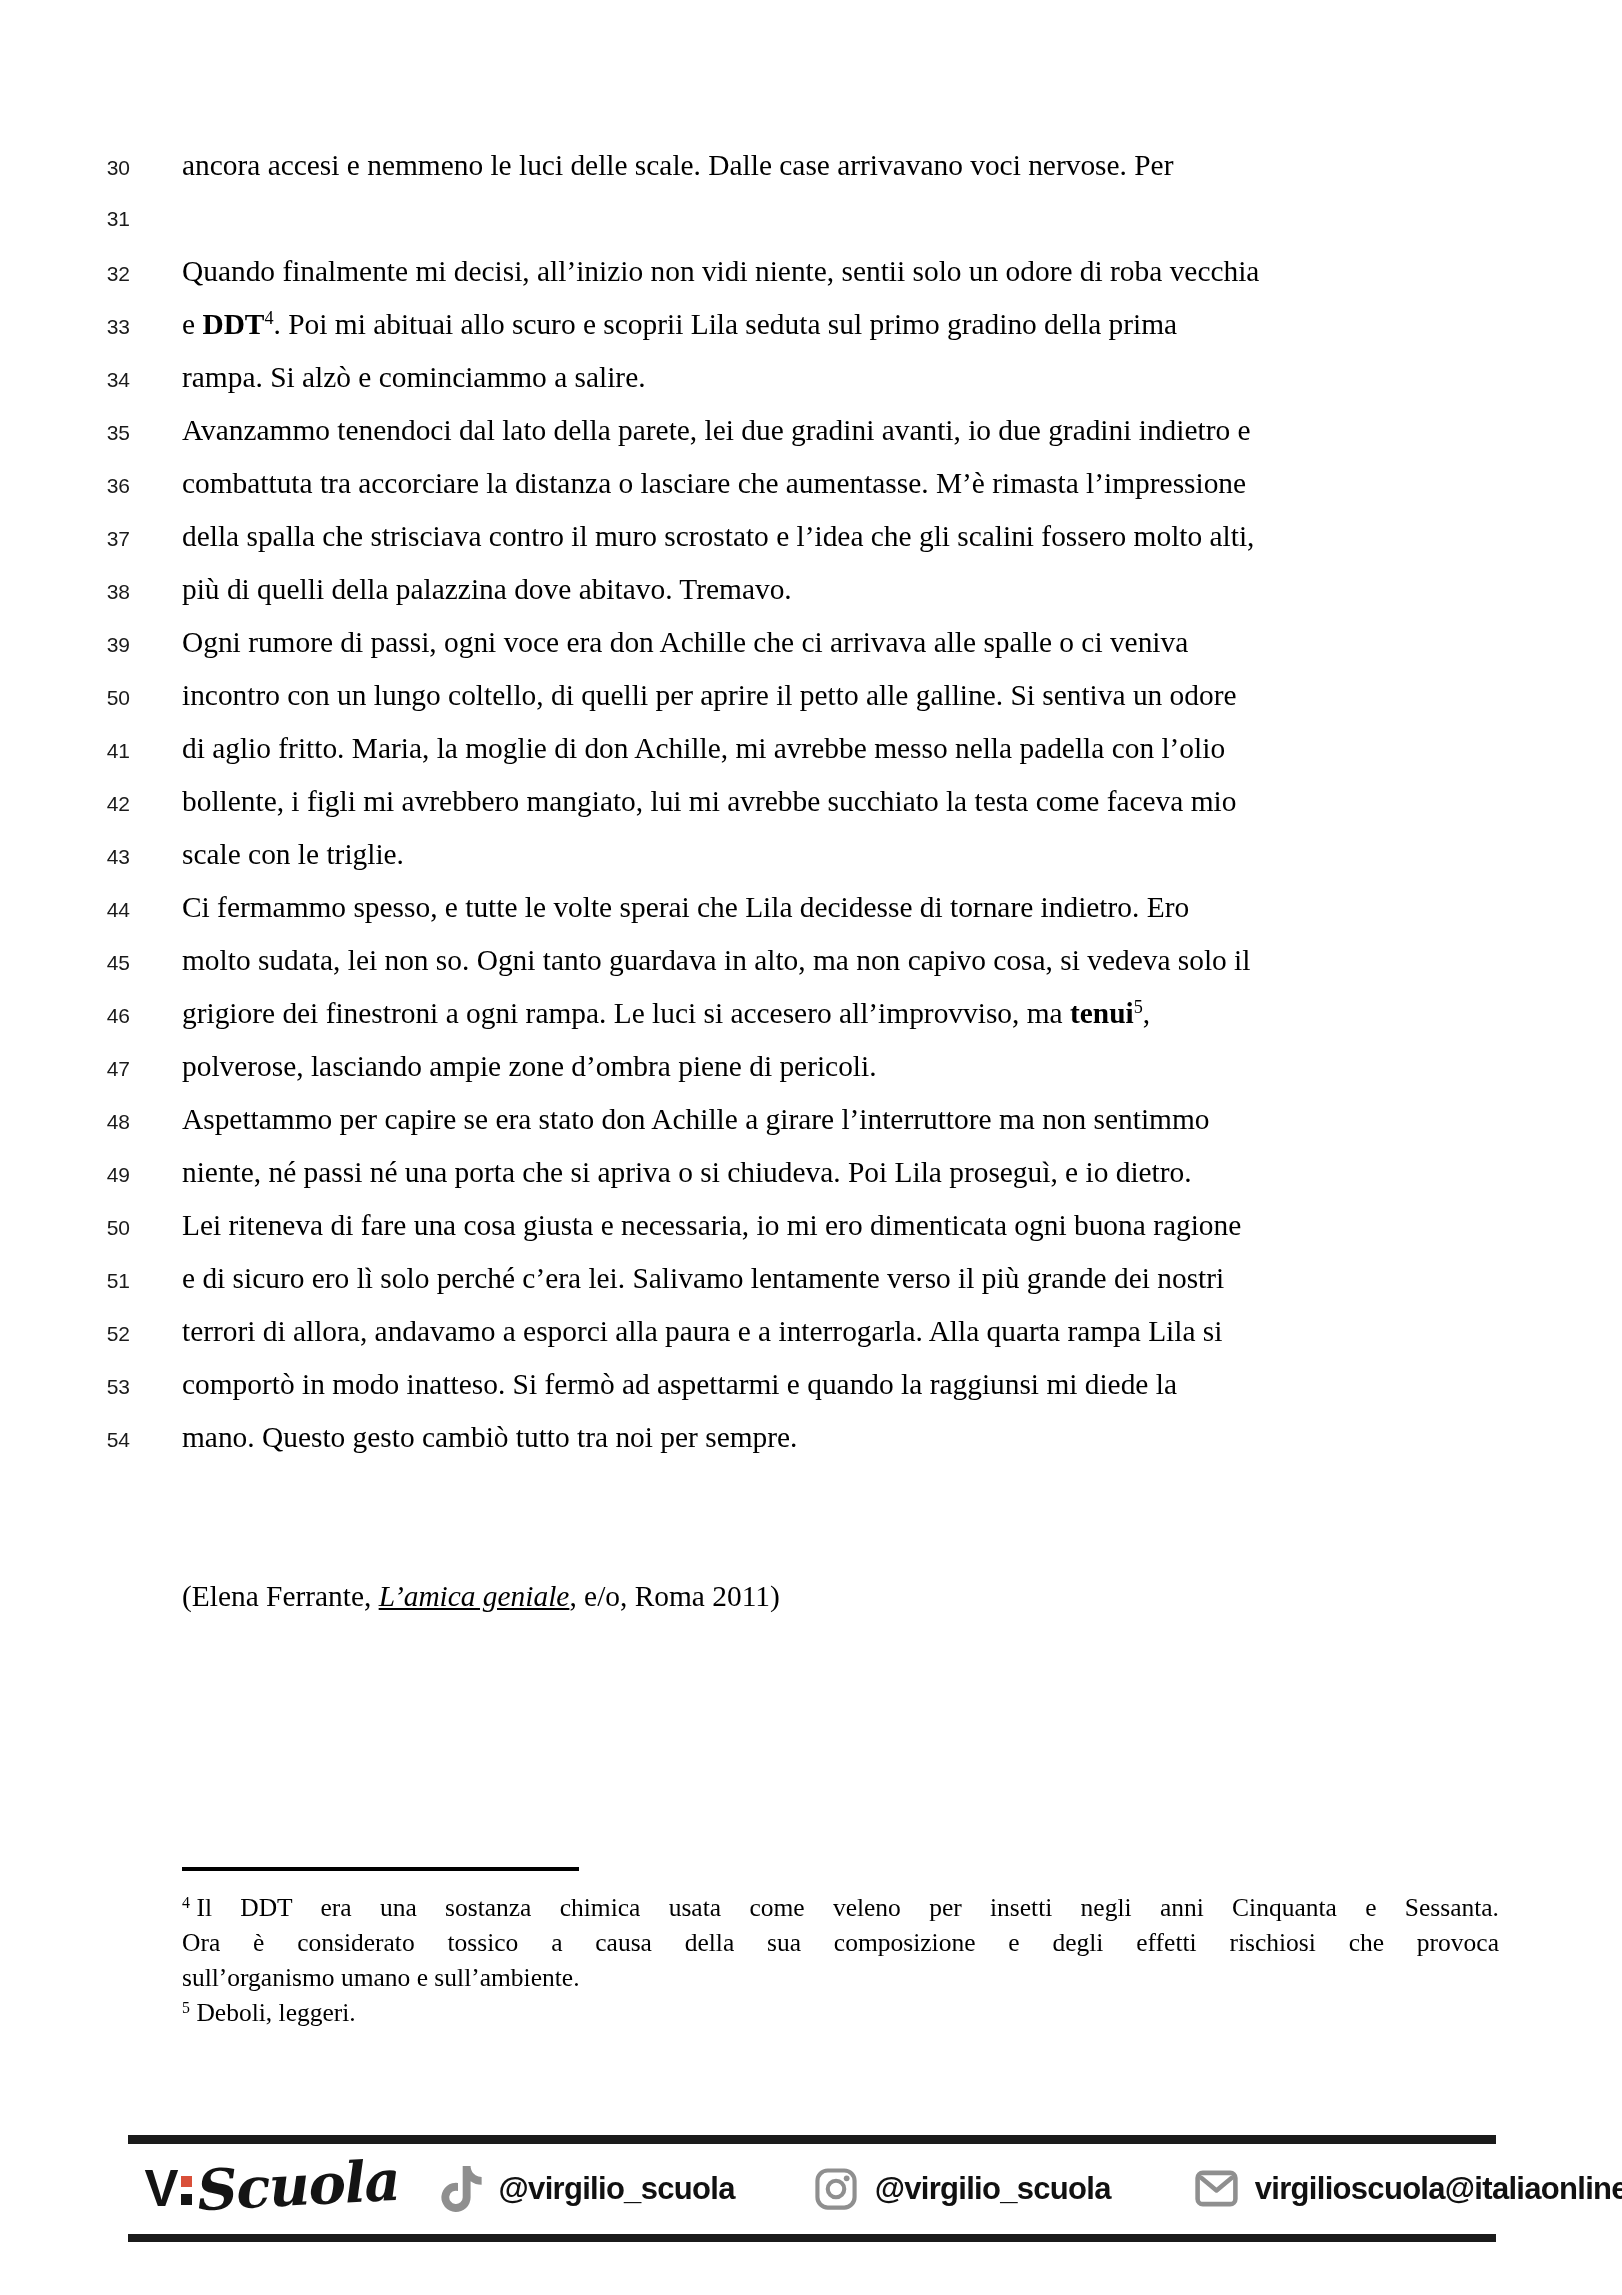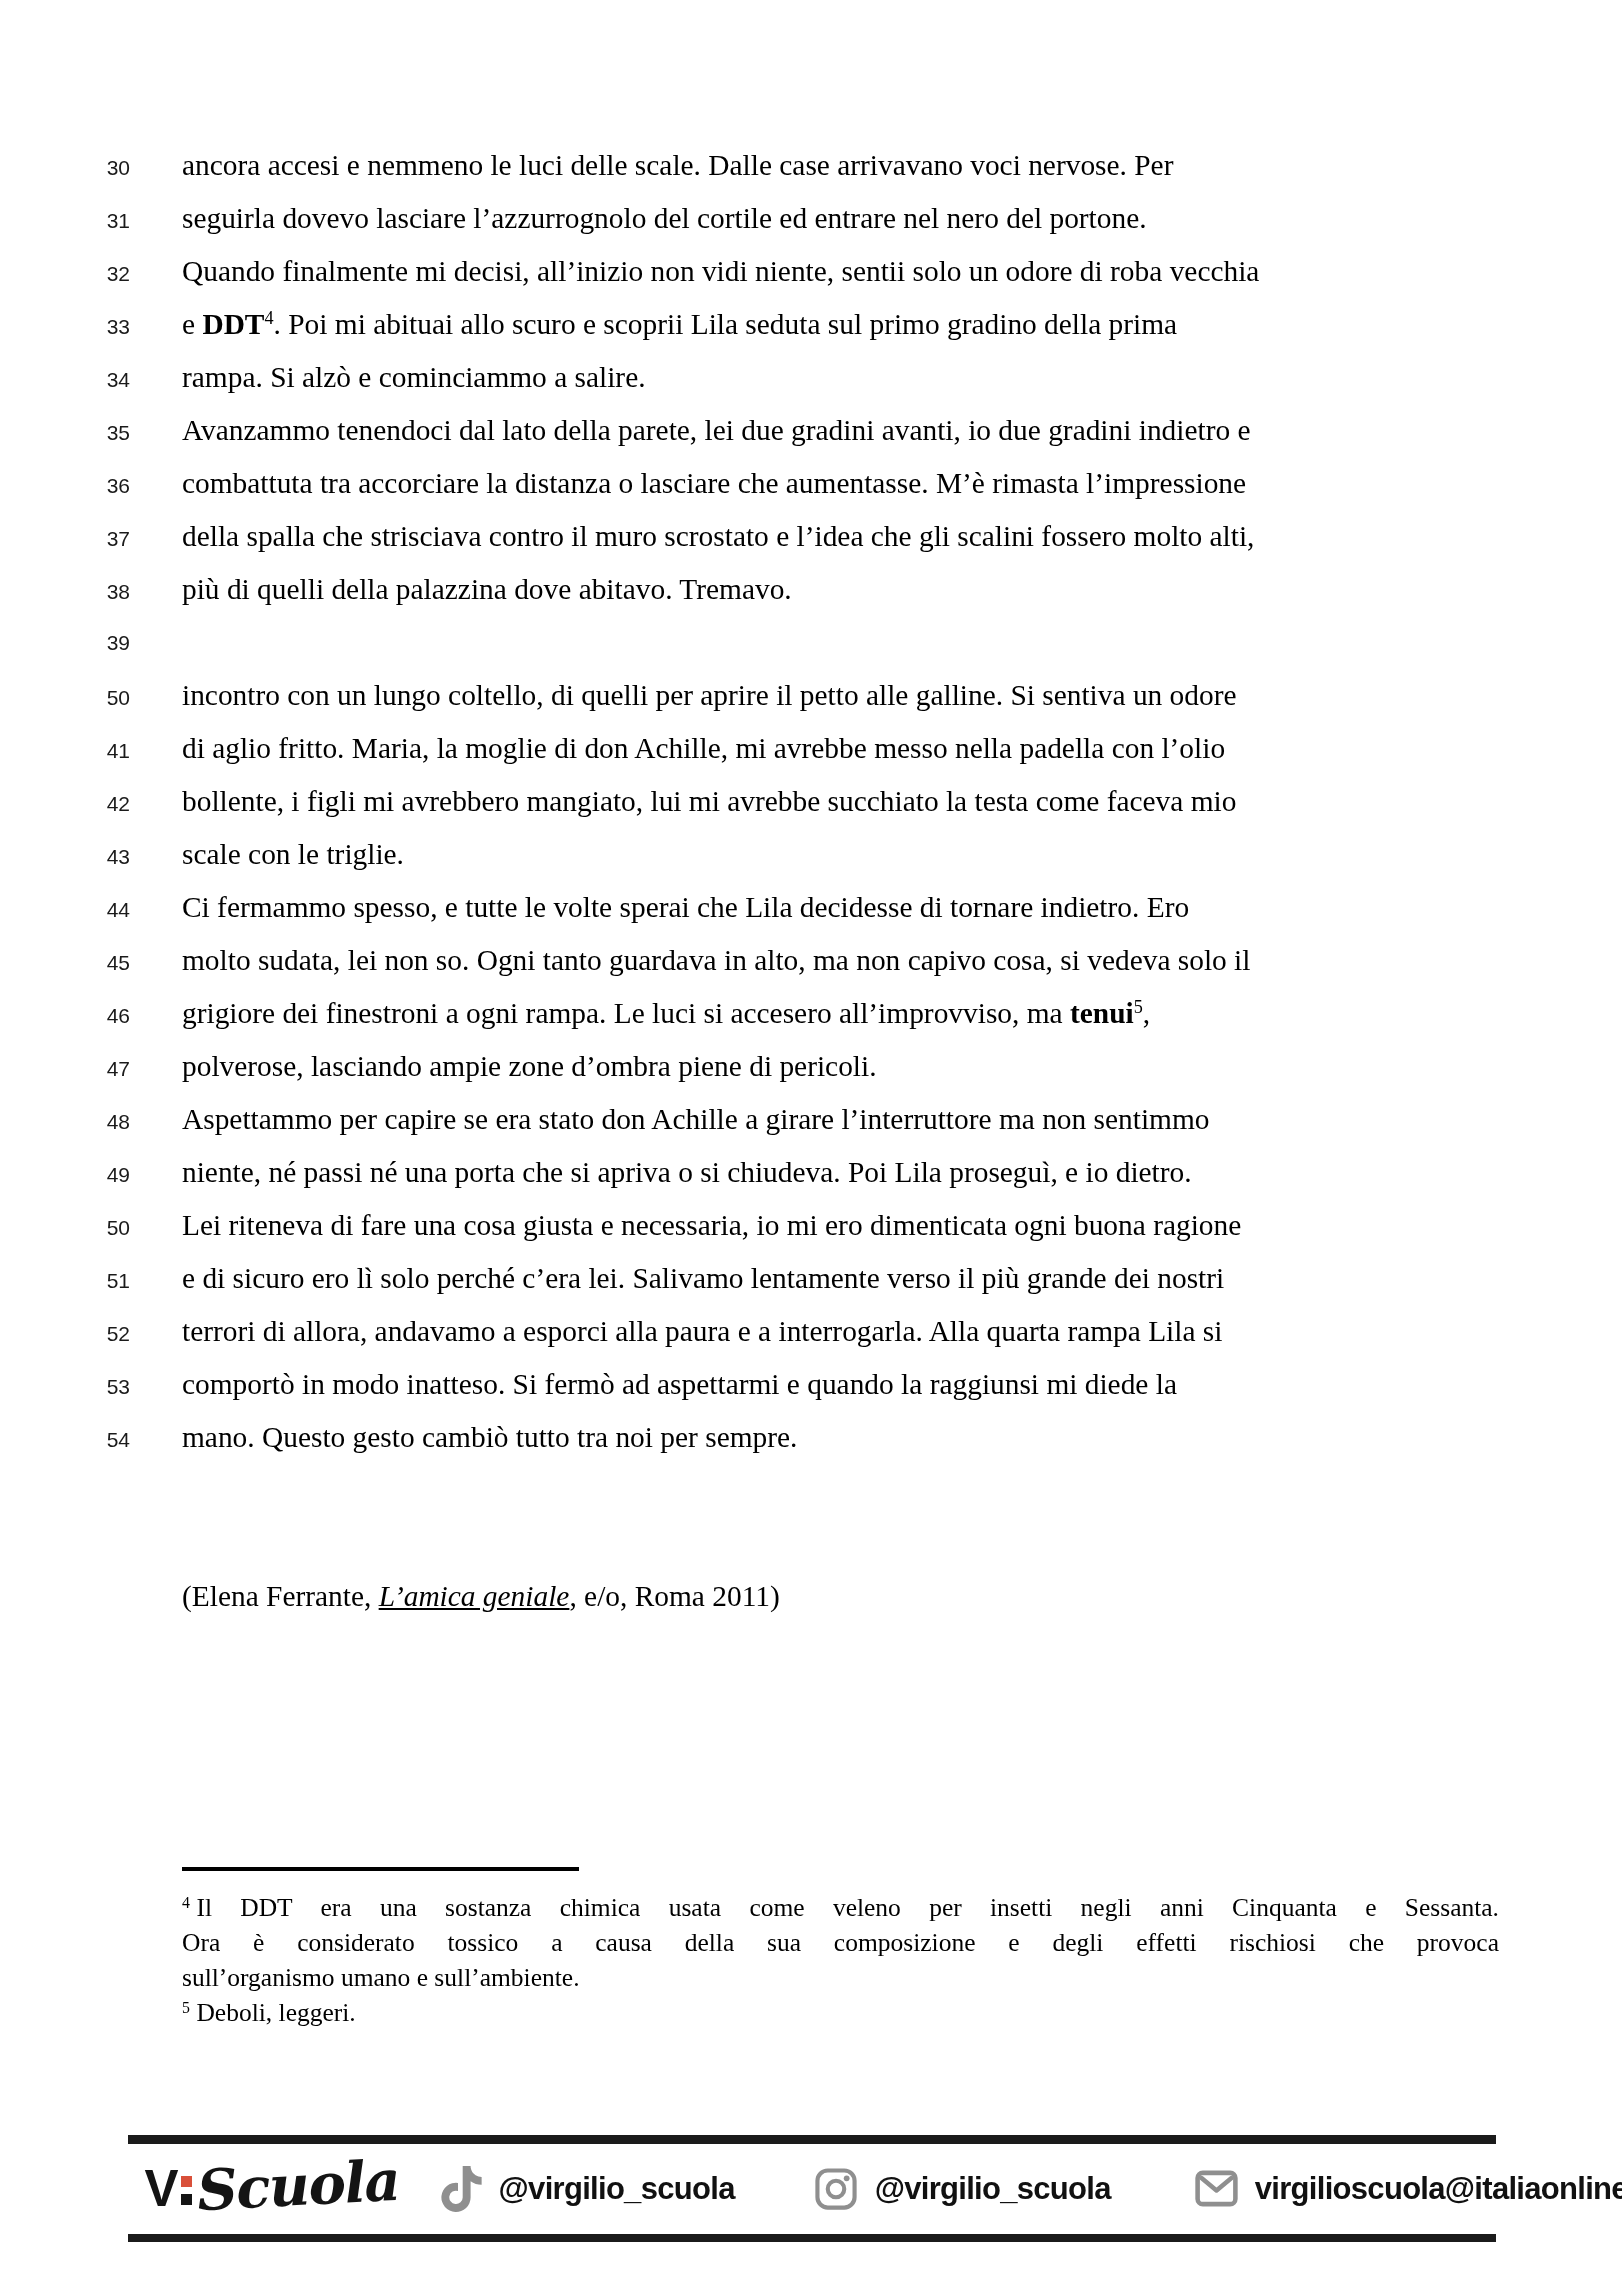--- a/index.html
+++ b/index.html
@@ -64,21 +64,20 @@
 
 <div class="page">
 
   <div class="passage" id="passage">
       <div class="pline">
         <span class="pline-num">30</span>
         <span class="pline-text"><span>ancora accesi e nemmeno le luci delle scale. Dalle case arrivavano voci nervose. Per</span></span>
       </div>
       <div class="pline">
         <span class="pline-num">31</span>
-        <span class="pline-text"><span>seguirla dovevo lasciare l’azzurrognolo del cortile ed entrare nel nero del portone.</span></span>
       </div>
       <div class="pline">
         <span class="pline-num">32</span>
         <span class="pline-text"><span>Quando finalmente mi decisi, all’inizio non vidi niente, sentii solo un odore di roba vecchia</span></span>
       </div>
       <div class="pline">
         <span class="pline-num">33</span>
         <span class="pline-text"><span>e </span><span class="b">DDT</span><sup class="ss">4</sup><span>. Poi mi abituai allo scuro e scoprii Lila seduta sul primo gradino della prima</span></span>
       </div>
       <div class="pline">
@@ -96,20 +95,21 @@
       <div class="pline">
         <span class="pline-num">37</span>
         <span class="pline-text"><span>della spalla che strisciava contro il muro scrostato e l’idea che gli scalini fossero molto alti,</span></span>
       </div>
       <div class="pline">
         <span class="pline-num">38</span>
         <span class="pline-text"><span>più di quelli della palazzina dove abitavo. Tremavo.</span></span>
       </div>
       <div class="pline">
         <span class="pline-num">39</span>
+        <span class="pline-text"><span>Ogni rumore di passi, ogni voce era don Achille che ci arrivava alle spalle o ci veniva</span></span>
       </div>
       <div class="pline">
         <span class="pline-num">50</span>
         <span class="pline-text"><span>incontro con un lungo coltello, di quelli per aprire il petto alle galline. Si sentiva un odore</span></span>
       </div>
       <div class="pline">
         <span class="pline-num">41</span>
         <span class="pline-text"><span>di aglio fritto. Maria, la moglie di don Achille, mi avrebbe messo nella padella con l’olio</span></span>
       </div>
       <div class="pline">

